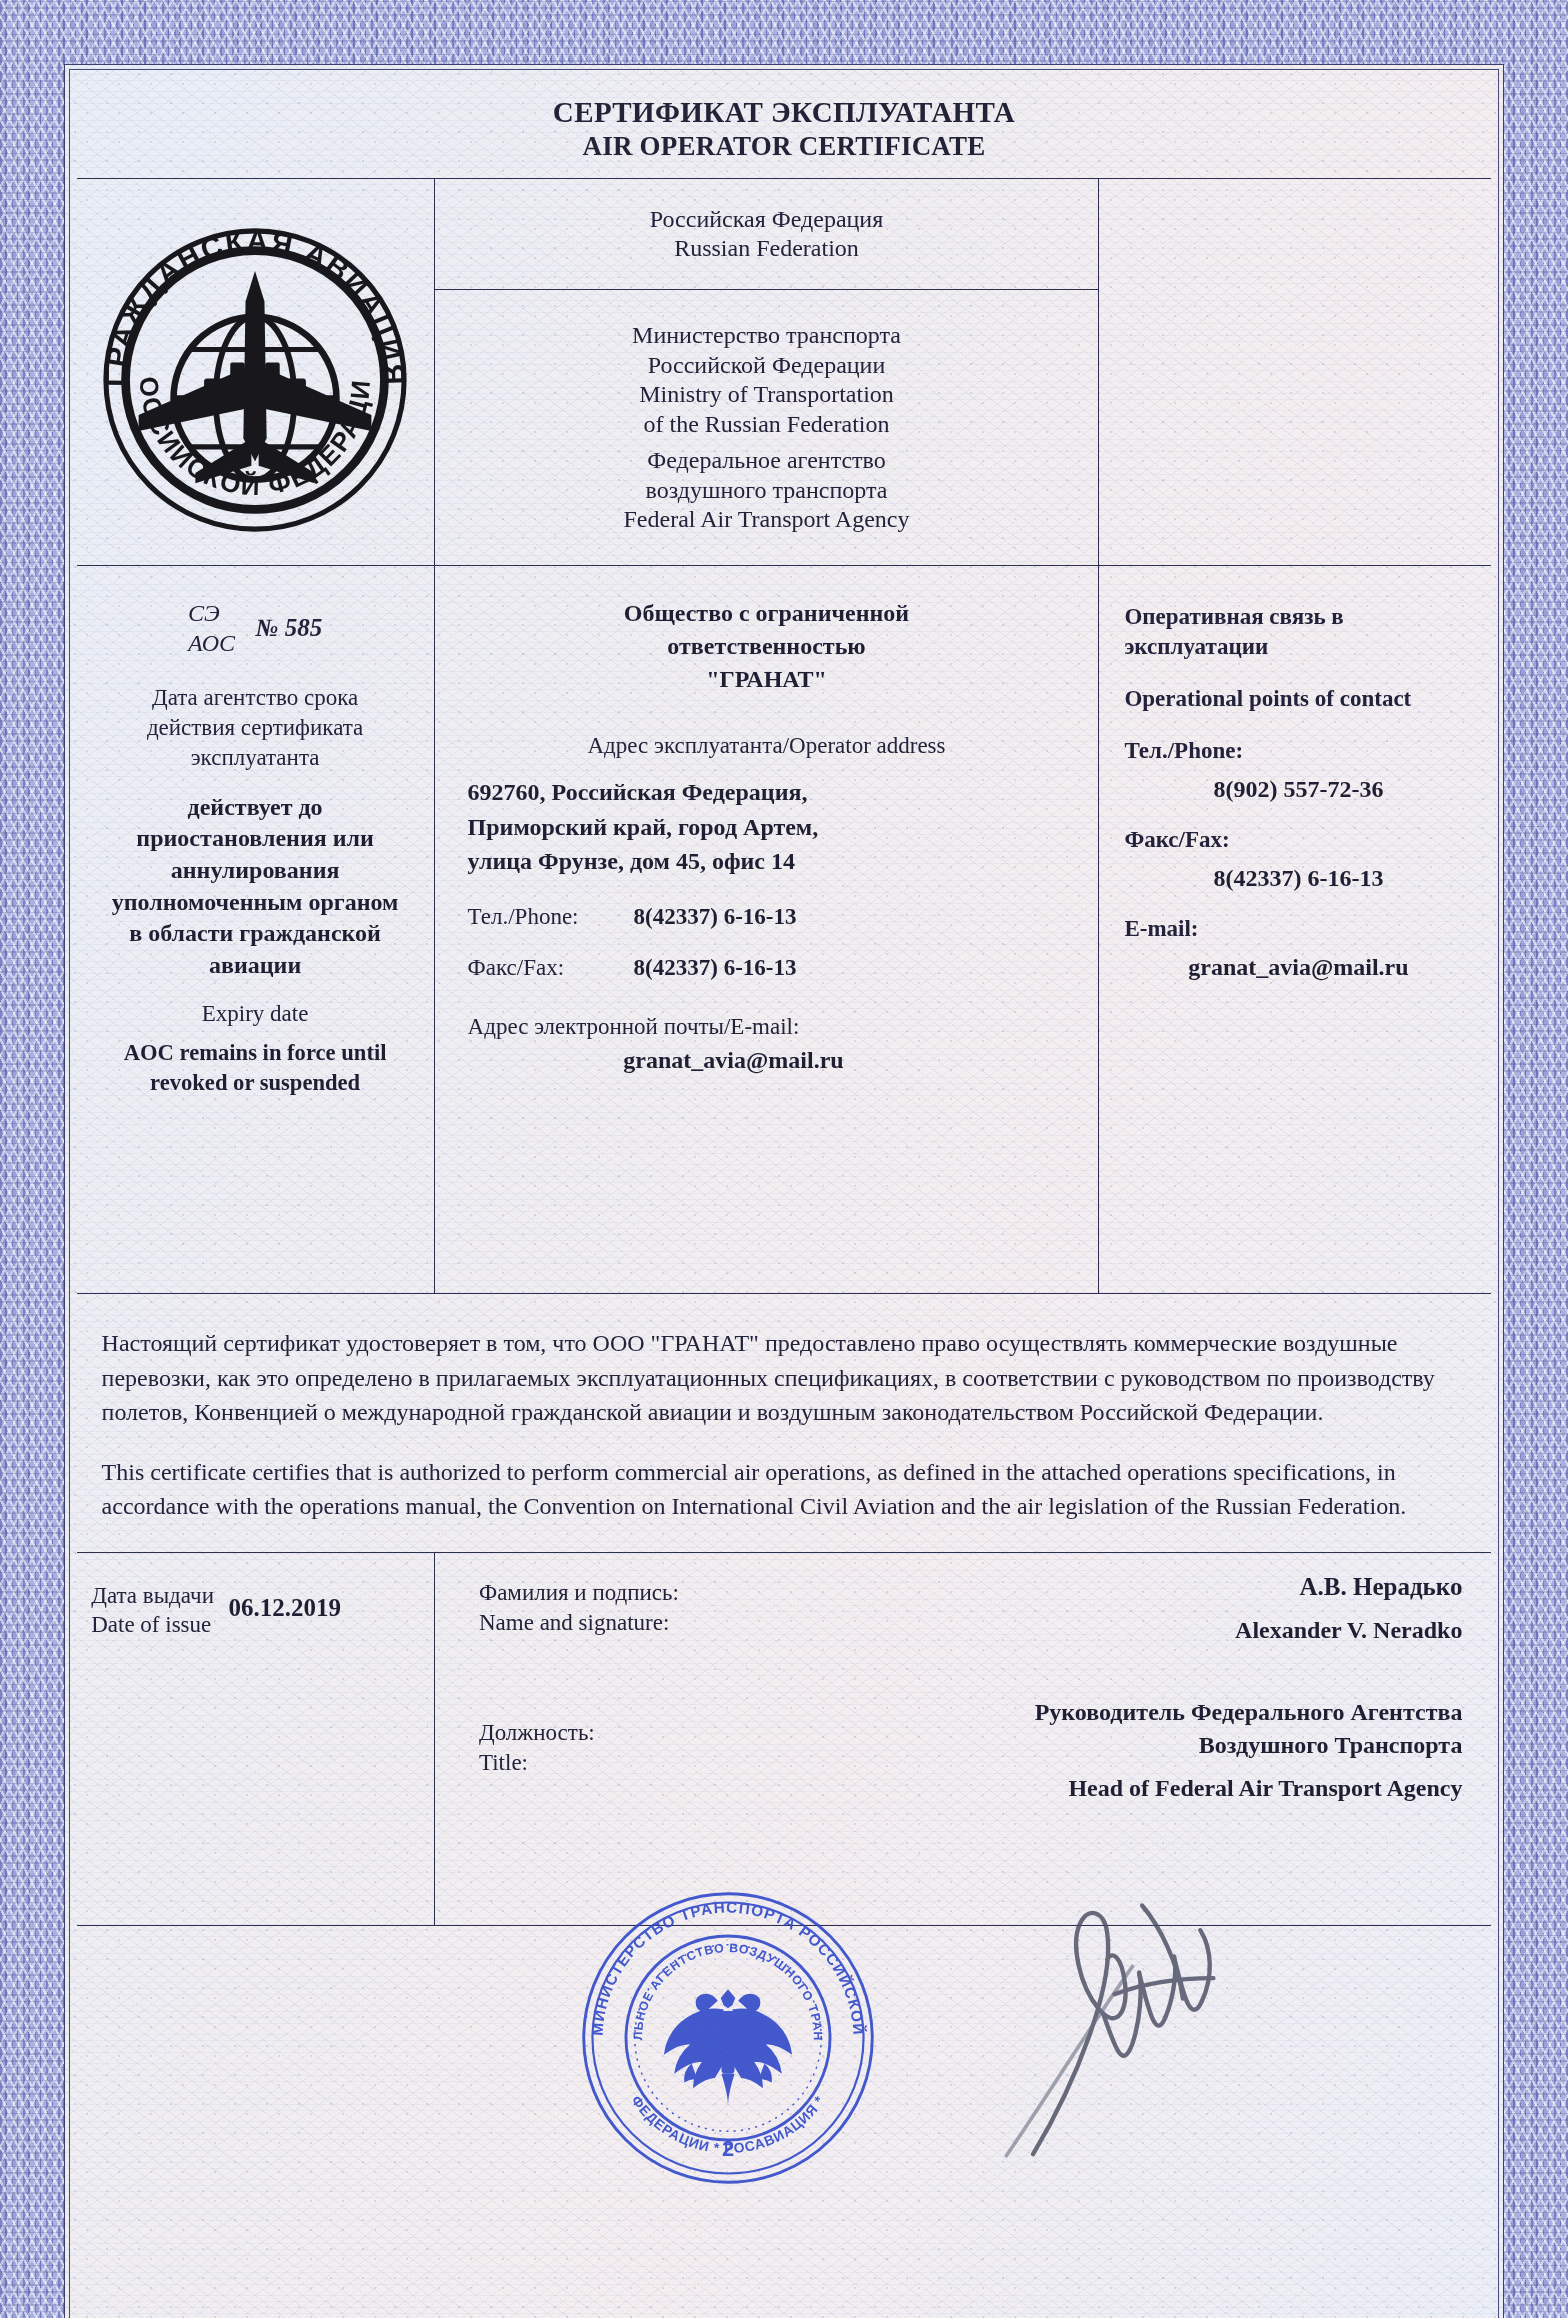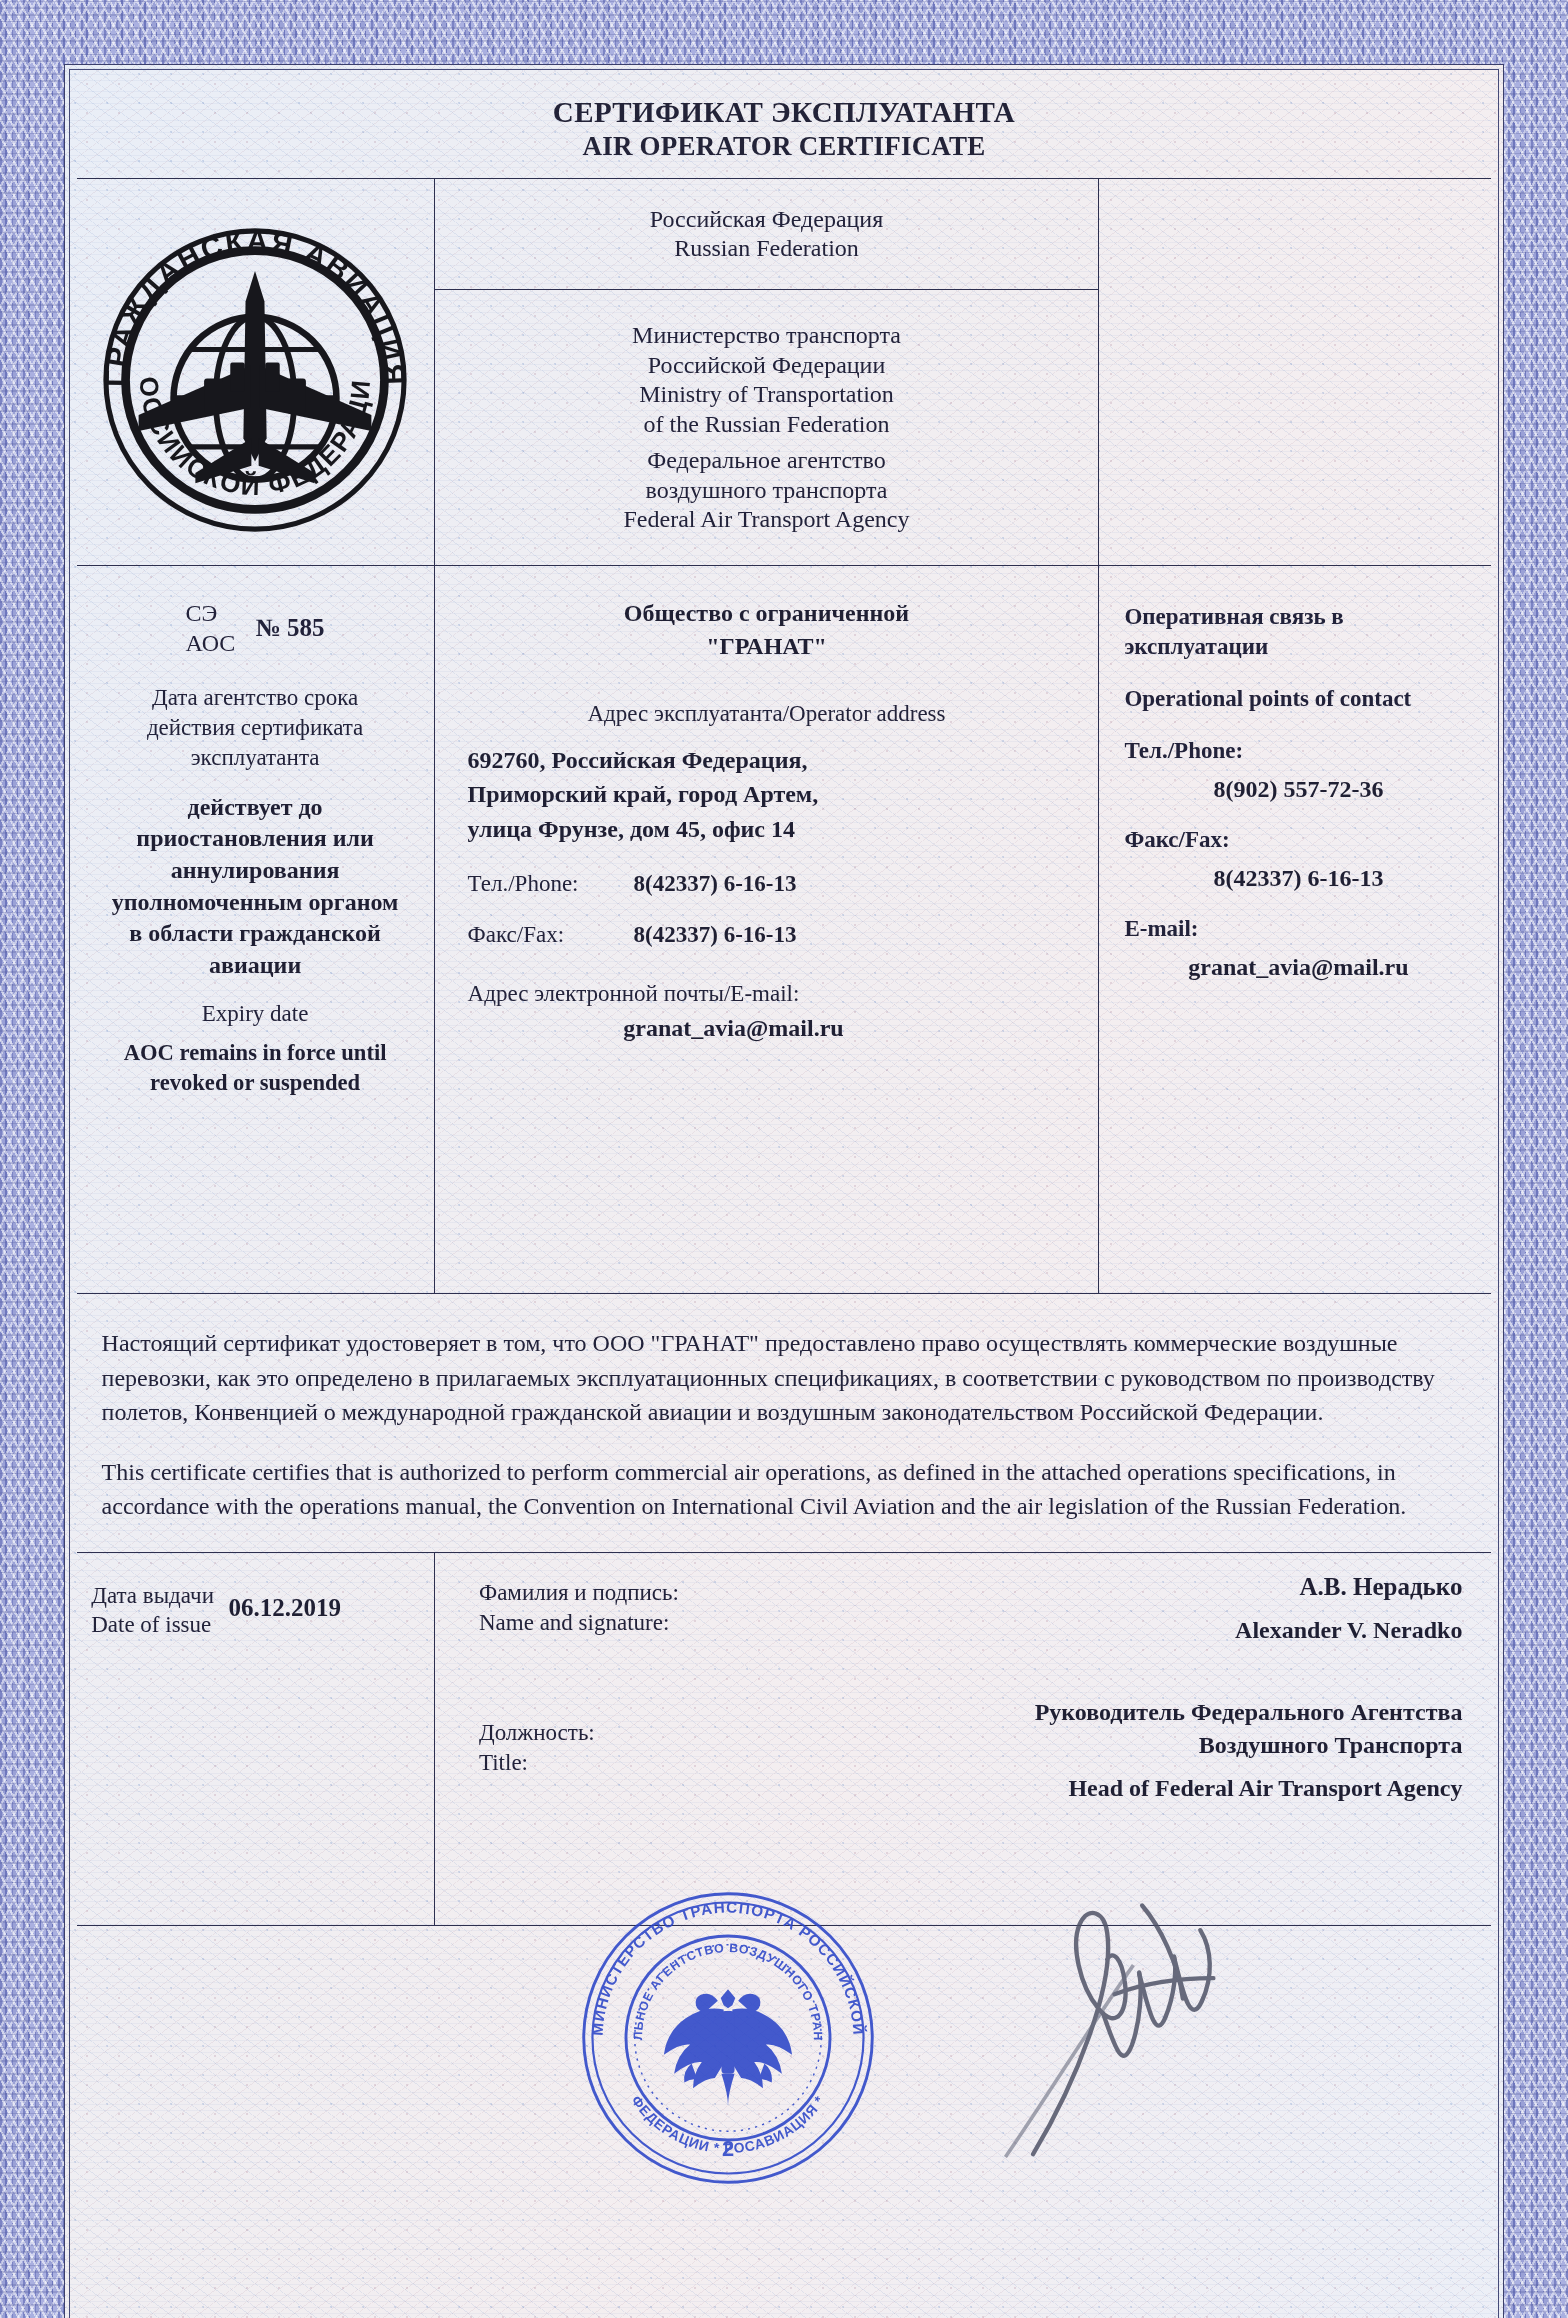--- a/index.html
+++ b/index.html
@@ -65,21 +65,21 @@
             align-items:center; justify-content:center; }
   .hc-bot { flex:1; display:flex; flex-direction:column; align-items:center; justify-content:center; gap:6px;}
   .hc-line { font-size:24px; line-height:1.24; color:#22223a; text-align:center; }
 
   .mid-row { display:flex; border-bottom:1.5px solid #2d2f4f; height:728px; }
   .mid-left { width:358px; border-right:1.5px solid #2d2f4f; padding:33px 19px 0; text-align:center; }
   .mid-center { flex:1; border-right:1.5px solid #2d2f4f; padding:31px 33px 0; }
   .mid-right { width:392px; padding:36px 19px 0 25px; }
 
   
-  .aoc-head { display:flex; align-items:flex-start; justify-content:center; gap:20.4px; }
+  .aoc-head { display:flex; align-items:flex-start; justify-content:center; gap:20.4px;font-style:italic; }
   .aoc-label { font-size:24px; line-height:1.22; text-align:left; color:#22223a; }
   .aoc-num { font-size:25px; font-weight:bold; color:#22223a; padding-top:14.6px; }
   .lbl-exp { margin-top:25px; font-size:23px; line-height:1.3; color:#22223a; }
   .bold-blk { margin-top:19px; font-size:24px; font-weight:bold; line-height:1.32; color:#1f1f33; }
   .lbl-exp-en { margin-top:19px; font-size:23px; color:#22223a; }
   .bold-blk-en { margin-top:11.6px; font-size:22.6px; font-weight:bold; line-height:1.32; color:#1f1f33; }
 
   
   .op-name { text-align:center; font-size:24px; font-weight:bold; line-height:1.36; color:#1f1f33; }
   .addr-lbl { margin-top:38px; font-size:23px; color:#22223a; text-align:center; }
@@ -229,20 +229,21 @@
 
           <div class="bold-blk-en">
             <div>AOC remains in force until</div>
             <div>revoked or suspended</div>
           </div>
         </div>
 
         <div class="mid-center">
           <div class="op-name">
             <div>Общество с ограниченной</div>
+            <div>ответственностью</div>
             <div>"ГРАНАТ"</div>
           </div>
 
           <div class="addr-lbl">Адрес эксплуатанта/Operator address</div>
 
           <div class="addr-val">
             <div>692760, Российская Федерация,</div>
             <div>Приморский край, город Артем,</div>
             <div>улица Фрунзе, дом 45, офис 14</div>
           </div>

